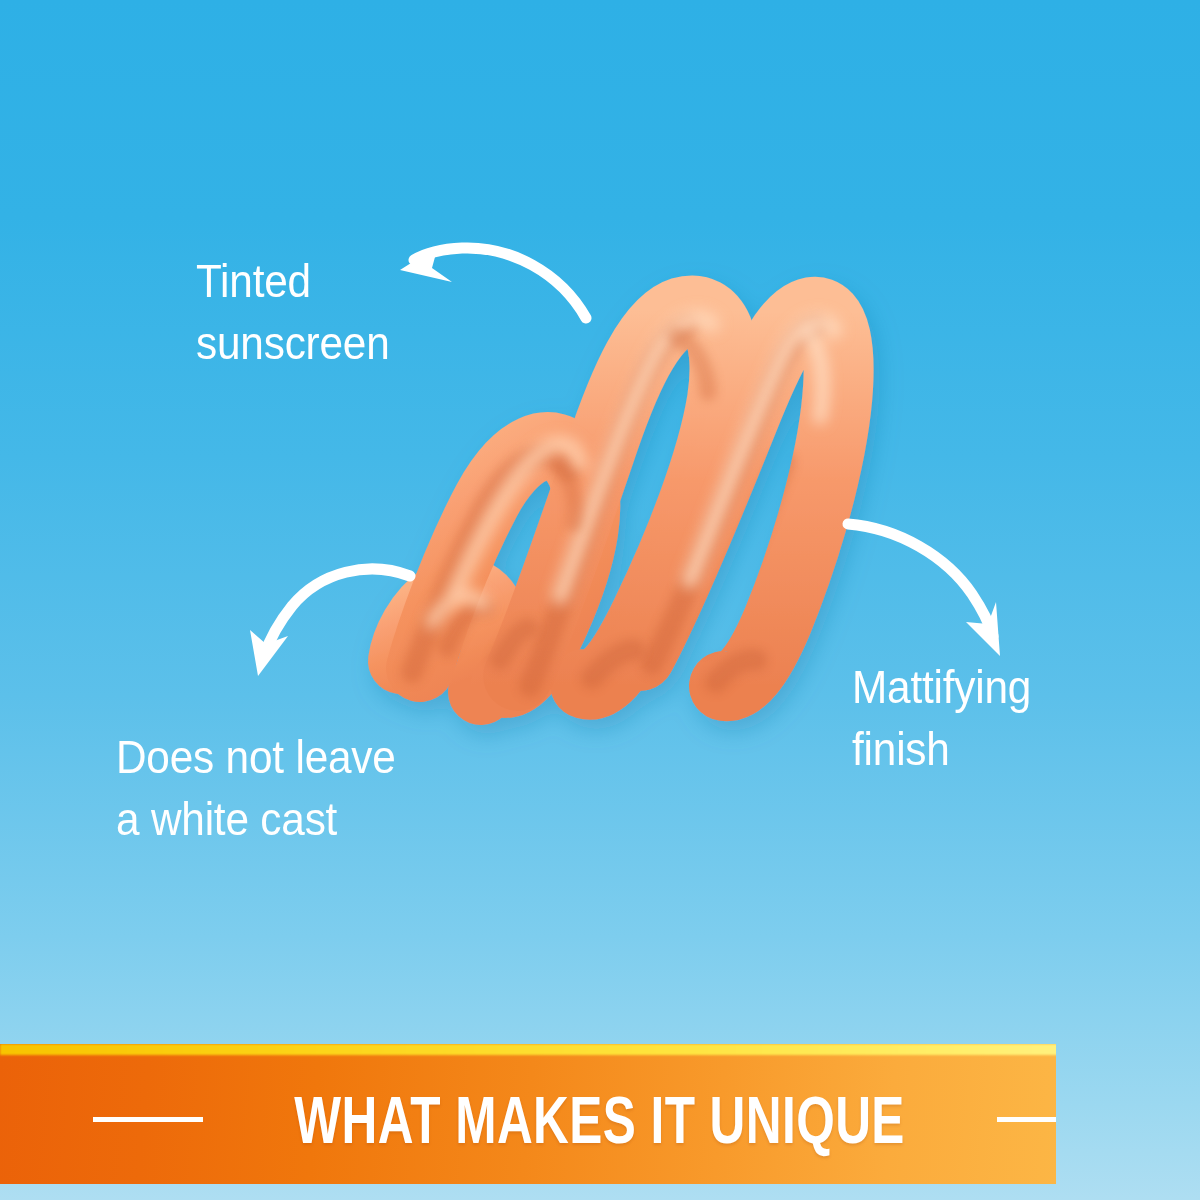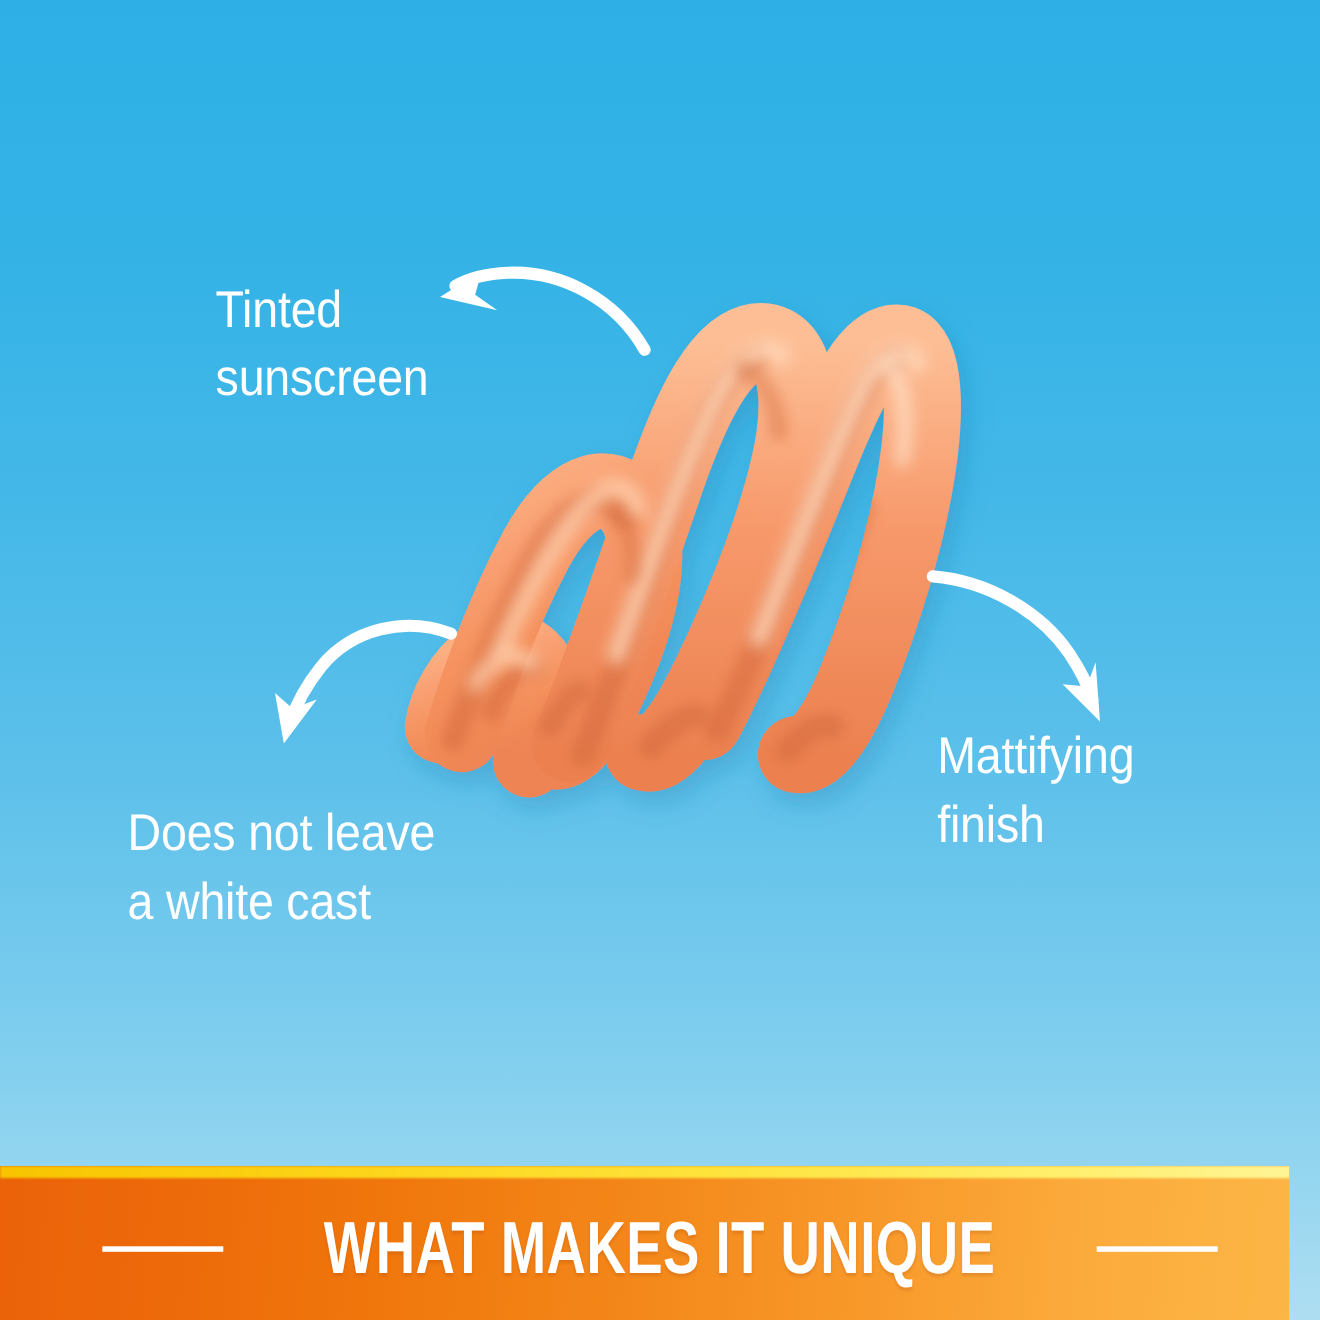--- a/index.html
+++ b/index.html
@@ -57,22 +57,22 @@
     transform-origin:left top;
   }
   #callout-mattifying {
     left:852px; top:656px;
     transform-origin:left top;
   }
 
   
   #banner {
     position:absolute;
-    left:0; bottom:0;
-    width:1172px; height:140px;
+    left:0; bottom:16px;
+    width:1056px; height:140px;
     background:linear-gradient(95deg,
       #EB6209 0%,
       #ED6A0A 14%,
       #F0770C 30%,
       #F4881A 50%,
       #F89A2B 68%,
       #FBAB3C 84%,
       #FCB645 100%);
     overflow:hidden;
   }

